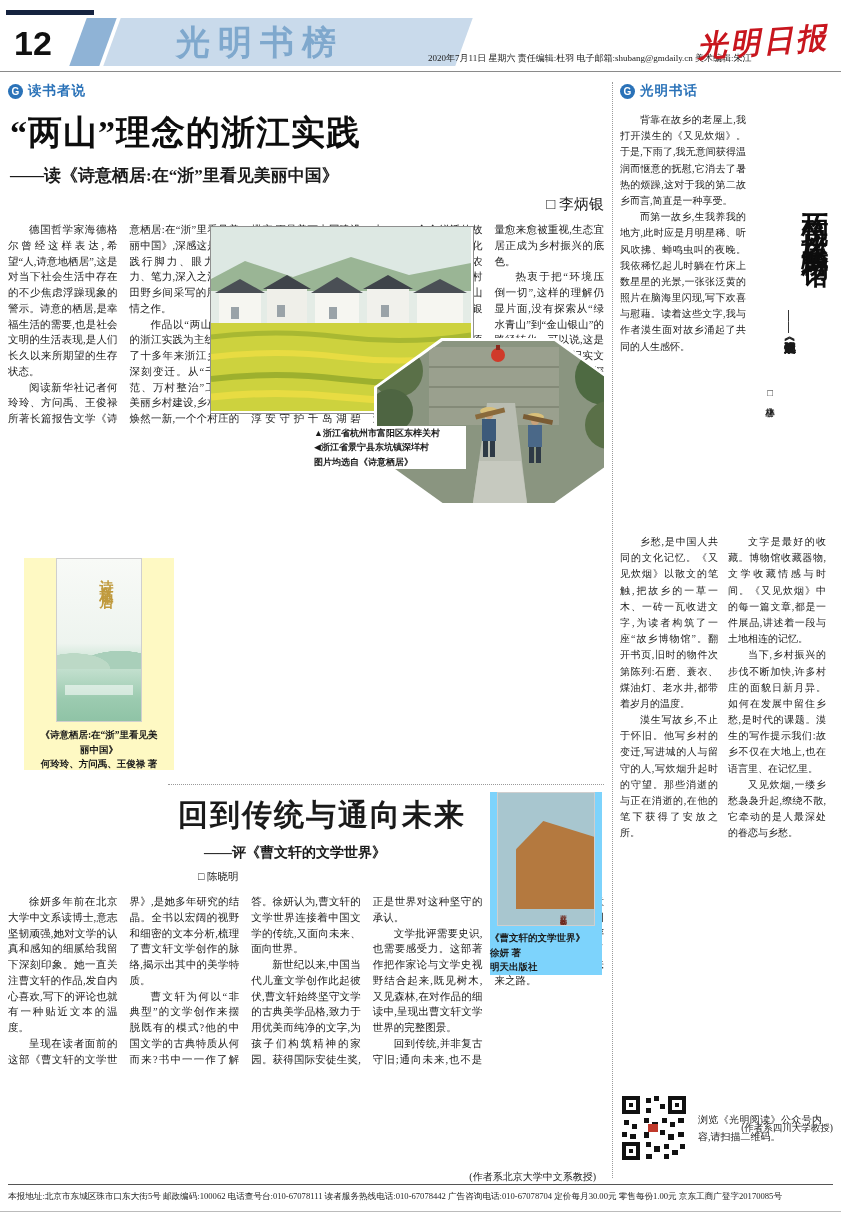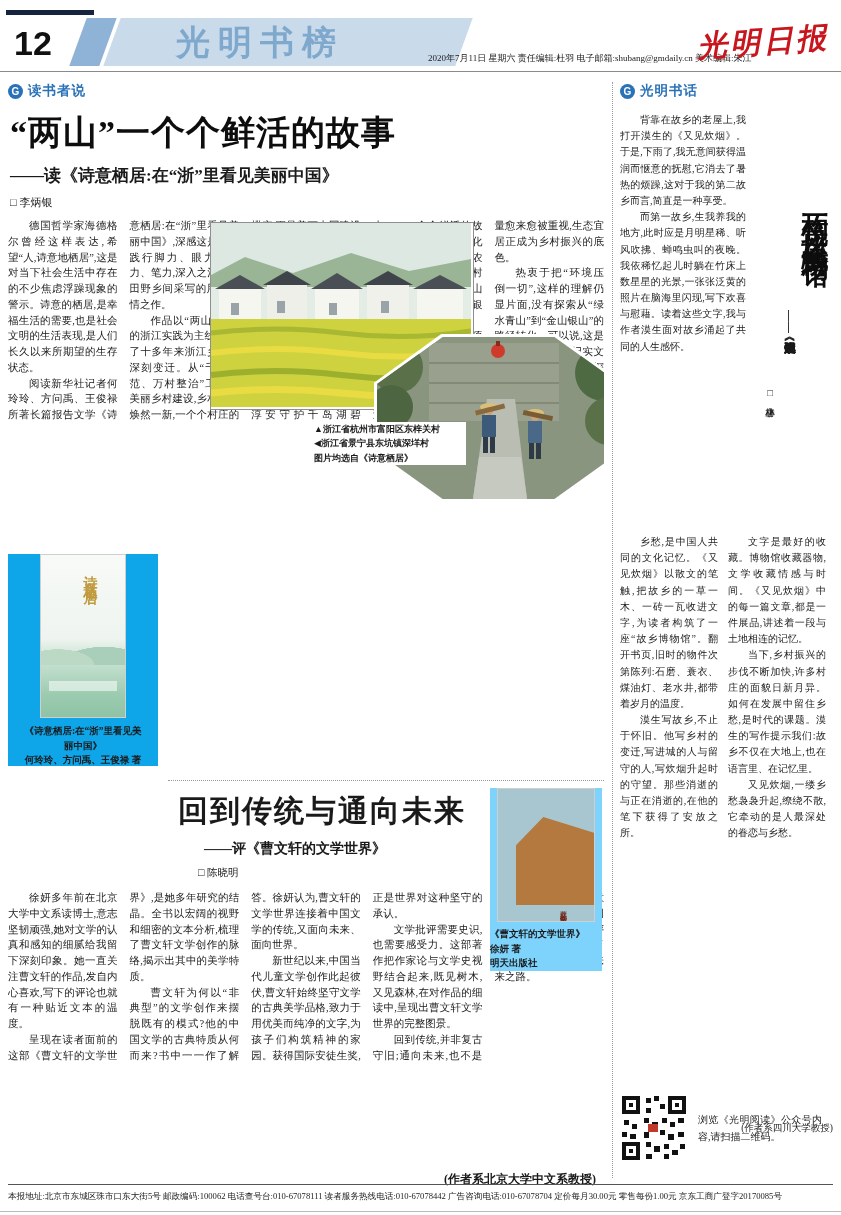--- a/index.html
+++ b/index.html
@@ -22,34 +22,34 @@
   .left-main{width:596px;position:relative;}
   .right-col{width:213px;margin-left:8px;padding-left:7px;border-left:1px dotted #9a9a9a;position:relative;}
 
   .kicker{display:flex;align-items:center;gap:5px;height:18px;}
   .g-badge{width:15px;height:15px;border-radius:50%;background:#2a72b8;color:#fff;font:bold 10px/15px "Liberation Sans",sans-serif;text-align:center;flex:0 0 auto;}
   .kicker-label{font-weight:bold;font-size:13.5px;color:#2a72b8;letter-spacing:1px;}
 
   
   .a1-title{margin:10px 0 0 2px;font-size:34px;font-weight:900;letter-spacing:1px;color:#0d0d0d;}
   .a1-sub{margin:8px 0 0 2px;font-size:17px;font-weight:bold;}
-  .byline{margin:8px 0 0 2px;font-size:11px;color:#222;}
+  .byline{margin:8px 0 0 2px;font-size:15px;color:#222;text-align:right;}
   .a1-body{position:relative;margin-top:8px;height:548px;overflow:hidden;}
   .cols5{column-count:5;column-gap:12px;height:100%;font-size:10.5px;line-height:1.5;text-align:justify;overflow:hidden;}
   .para{margin:0;text-indent:2em;}
 
   .photo1{position:absolute;left:202px;top:4px;width:262px;height:186px;border:1px solid #8f8f8f;background:#fff;z-index:3;}
   .photo2{position:absolute;left:366px;top:116px;width:249px;height:168px;z-index:4;
           clip-path:polygon(27% 0,73% 0,100% 29%,100% 71%,73% 100%,27% 100%,0 71%,0 29%);background:#fff;}
   .photo2-in{position:absolute;left:3px;top:3px;right:3px;bottom:3px;
           clip-path:polygon(27% 0,73% 0,100% 29%,100% 71%,73% 100%,27% 100%,0 71%,0 29%);}
   .caption1{position:absolute;left:306px;top:204px;width:152px;z-index:5;background:#fff;font-size:9px;font-weight:bold;line-height:1.6;}
   .caption1 .cap-line{margin:0;text-indent:0;}
 
-  .book1{position:absolute;left:0;top:336px;width:150px;z-index:5;background:#0ea5e9;text-align:center;}
+  .book1{position:absolute;left:16px;top:336px;width:150px;z-index:5;background:#fef9c3;text-align:center;}
   .book1-cover{position:relative;width:84px;height:162px;margin:0 auto 6px;border:1px solid #cfcfcf;
      background:linear-gradient(180deg,#f8faf7 0%,#eef4ef 52%,#cfe6d8 62%,#9ccbb0 86%,#8fc3a6 100%);overflow:hidden;}
   .book1-mtn{position:absolute;left:0;top:70px;width:84px;height:40px;
      background:radial-gradient(60px 26px at 20% 100%,#bcd9c6 60%,transparent 61%),
                 radial-gradient(70px 30px at 75% 100%,#a9cfba 60%,transparent 61%);}
   .book1-title{position:absolute;right:26px;top:10px;writing-mode:vertical-rl;font-size:14px;font-weight:bold;color:#c09a3e;letter-spacing:5px;}
   .book1-strip{position:absolute;left:8px;bottom:26px;width:68px;height:10px;background:rgba(255,255,255,.55);}
   .bookcap{font-size:9.5px;font-weight:bold;line-height:1.55;}
   .bookcap .cap-line{margin:0;text-indent:0;}
 
@@ -59,21 +59,21 @@
   .a2-head{margin-left:170px;width:330px;padding-top:10px;}
   .a2-title{font-size:30px;font-weight:900;letter-spacing:2px;}
   .a2-sub{font-size:14px;font-weight:bold;margin-top:8px;margin-left:26px;}
   .a2-byline{font-size:10.5px;margin-top:8px;margin-left:20px;}
   .book2{position:absolute;right:2px;top:8px;width:112px;z-index:3;background:#7dd3fc;}
   .book2-cover{position:relative;width:96px;height:132px;margin:0 auto 5px;border:1px solid #cfcfcf;background:#a8c6cf;overflow:hidden;}
   .book2-poly{position:absolute;left:18px;top:28px;width:78px;height:88px;background:#b4793f;
       clip-path:polygon(35% 0,100% 18%,100% 100%,0 100%,0 32%);}
   .book2-txt{position:absolute;right:26px;bottom:8px;writing-mode:vertical-rl;font-size:7px;color:#6e2418;letter-spacing:1px;}
   .a2-body{margin-top:10px;height:238px;}
-  .a2-attr{position:absolute;right:8px;bottom:8px;font-size:12px;font-weight:bold;}
+  .a2-attr{position:absolute;right:8px;bottom:16px;font-size:10px;font-weight:normal;}
 
   
   .r-wrap{position:relative;height:1062px;margin-top:6px;}
   .script{font-size:10px;line-height:1.62;text-align:justify;color:#222;}
   .r-textA{position:absolute;left:0;top:6px;width:126px;height:404px;overflow:hidden;}
   .v-title{position:absolute;right:0;top:86px;height:352px;writing-mode:vertical-rl;}
   .v-main{font-size:27px;font-weight:900;letter-spacing:5px;color:#0d0d0d;}
   .v-sub{font-size:11.5px;font-weight:bold;padding-top:118px;margin-left:6px;}
   .v-byline{font-size:9.5px;padding-top:196px;margin-left:4px;}
   .r-textB{position:absolute;left:0;top:428px;width:206px;height:528px;column-count:2;column-gap:10px;overflow:hidden;}
@@ -103,21 +103,21 @@
 
   <div class="content">
 
     <div class="left-main">
 
       <div>
         <div class="kicker">
           <span class="g-badge">G</span>
           <span class="kicker-label">读书者说</span>
         </div>
-        <div class="a1-title">“两山”一个个鲜活的故事</div>
+        <div class="a1-title">“两山”理念的浙江实践</div>
         <div class="a1-sub">——读《诗意栖居:在“浙”里看见美丽中国》</div>
         <div class="byline">□ 李炳银</div>
 
         <div class="a1-body">
           <div class="cols5">
               <p class="para">德国哲学家海德格尔曾经这样表达,希望“人,诗意地栖居”,这是对当下社会生活中存在的不少焦虑浮躁现象的警示。诗意的栖居,是幸福生活的需要,也是社会文明的生活表现,是人们长久以来所期望的生存状态。</p>
               <p class="para">阅读新华社记者何玲玲、方问禹、王俊禄所著长篇报告文学《诗意栖居:在“浙”里看见美丽中国》,深感这是一部践行脚力、眼力、脑力、笔力,深入之江大地田野乡间采写的用心用情之作。</p>
               <p class="para">作品以“两山”理念的浙江实践为主线,记录了十多年来浙江乡村的深刻变迁。从“千村示范、万村整治”工程到美丽乡村建设,乡村面貌焕然一新,一个个村庄的蝶变,正是美丽中国建设的生动缩影。</p>
               <p class="para">《诗意栖居》没有概念化的叙述,作者把镜头对准普通人的生活,写农民的获得感,写乡村的新产业、新业态,写绿色发展带来的红利,质朴的文字中透着泥土的芬芳。</p>
               <p class="para">余村关停矿山复绿青山、安吉白茶富民、淳安守护千岛湖碧水……一个个鲜活的故事,见证着生态优势转化为发展优势的路径。农家乐、民宿经济、乡村旅游蓬勃兴起,绿水青山源源不断地带来金山银山。</p>

